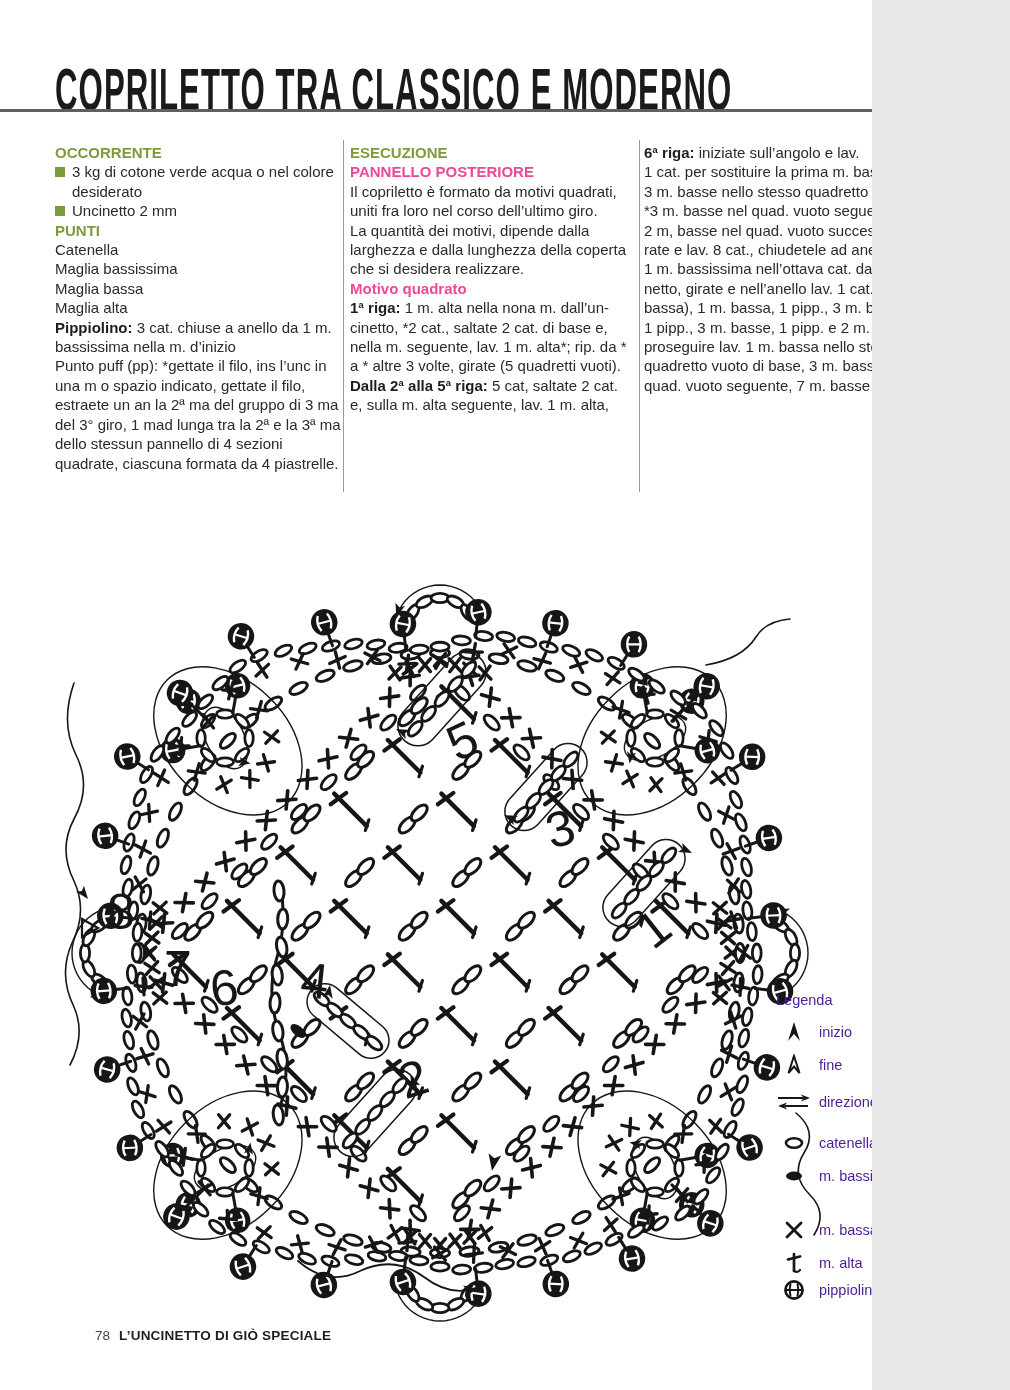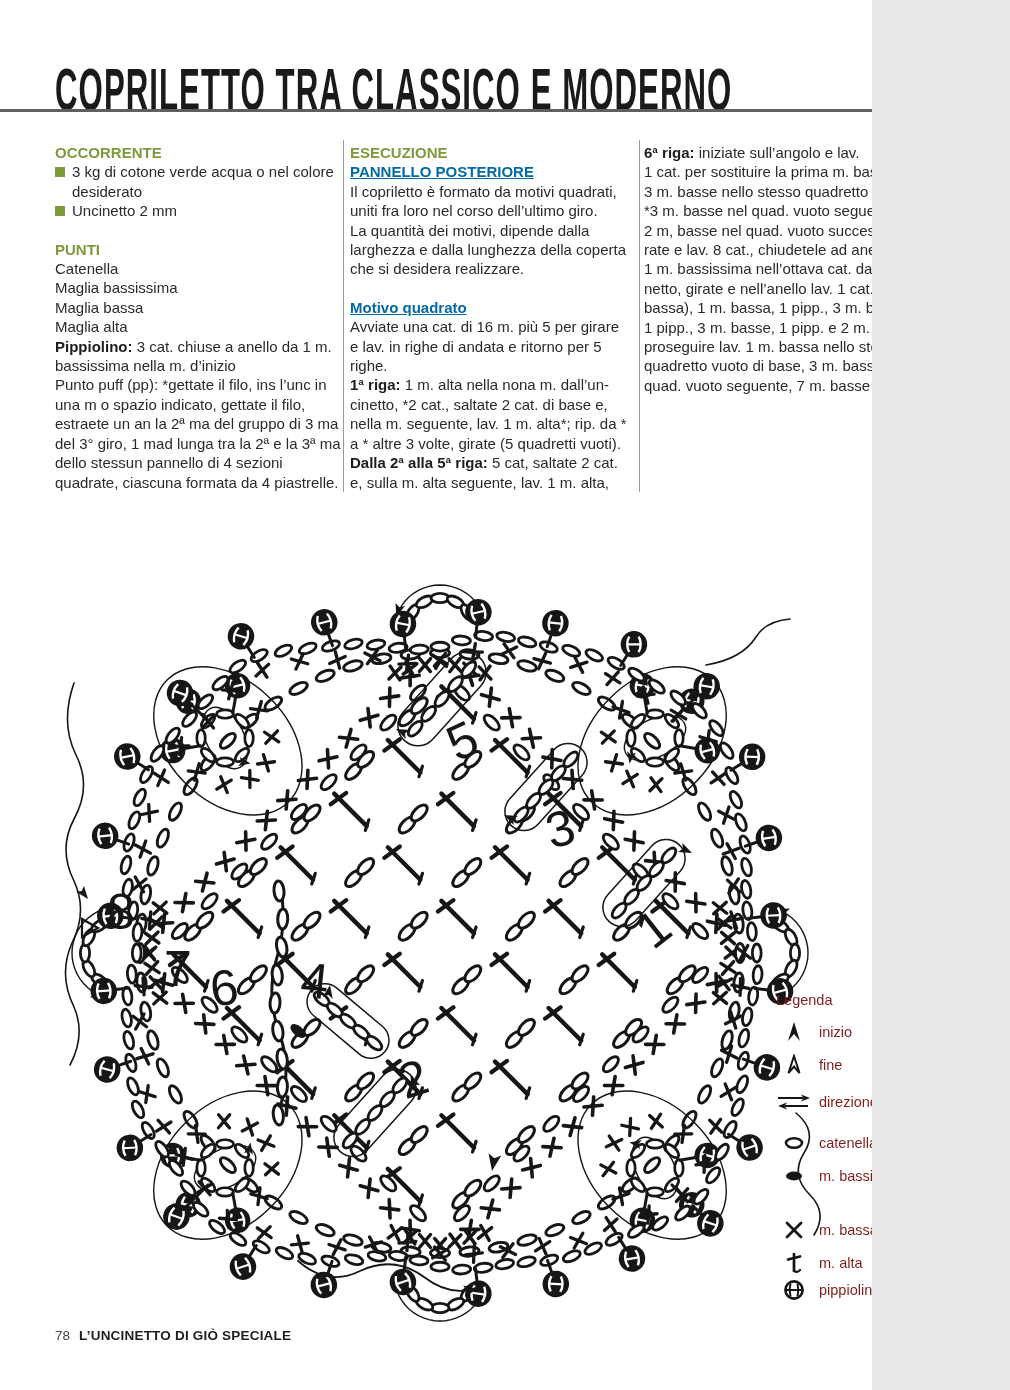--- a/index.html
+++ b/index.html
@@ -11,44 +11,44 @@
         font-size:60px;font-weight:700;letter-spacing:2px;color:#1a1a1a;
         font-family:"Liberation Sans",sans-serif;}
   .title-rule{position:absolute;left:0;top:109px;width:1010px;height:3px;background:#5f5f5f;}
   
   .columns{position:absolute;left:55px;top:143px;display:grid;
            grid-template-columns:281px 280px 305px;column-gap:14px;}
   .column{font-size:15px;line-height:19.4px;white-space:pre;}
   .col-rule{position:absolute;top:140px;width:1px;height:352px;background:#9a9a9a;}
   .blk{margin:0;}
   .heading-green{color:#7d9b3c;font-weight:700;}
-  .heading-bold{font-weight:700;color:#0369a1;text-decoration:underline;}
-  .mt{margin-top:19px;}
+  .heading-bold{font-weight:700;color:#ec4899;}
+  .mt{}
   .bullet{position:relative;padding-left:17px;}
   .bullet::before{content:"";position:absolute;left:0;top:5px;width:10px;height:10px;background:#7d9b3c;}
   b{color:#1d1d1d;}
   
   .schema-head{position:absolute;left:0;top:519px;width:960px;text-align:center;
                font-size:27px;font-weight:700;color:#1a1a1a;}
   .schema-head .blue{color:#4577b5;margin-right:9px;}
   
   #diagram{position:absolute;left:30px;top:553px;}
   
-  .legend{position:absolute;left:776px;top:992px;width:186px;font-size:14.5px;color:#7f1d1d;}
+  .legend{position:absolute;left:776px;top:992px;width:186px;font-size:14.5px;color:#4c1d95;}
   .legend-heading{margin-bottom:12px;}
   .legend-row{display:flex;align-items:center;margin-top:9px;height:24px;}
   .legend-row:nth-child(3){margin-top:13px;}
   .legend-row:nth-child(4){margin-top:17px;}
   .legend-row:nth-child(6){margin-top:30px;}
   .legend-row:nth-child(8){margin-top:3px;}
   .legend-icon{width:36px;display:flex;justify-content:center;}
   .legend-label{margin-left:7px;}
   
   .footer{position:absolute;left:55px;top:1328px;font-size:13.5px;color:#1d1d1d;}
-  .footer .pageno{font-weight:400;color:#444;margin-right:9px;}
+  .footer .pageno{font-weight:400;color:#444;margin-right:9px;margin-left:40px;}
   .footer .mag{font-weight:700;letter-spacing:.2px;}
 </style>
 </head>
 <body>
 
 <div class="page">
 
   <div class="title"><span>COPRILETTO TRA CLASSICO E MODERNO</span></div>
   <div class="title-rule"></div>
 
@@ -63,24 +63,21 @@
 Punto puff (pp): *gettate il filo, ins l’unc in
 una m o spazio indicato, gettate il filo,
 estraete un an la 2ª ma del gruppo di 3 ma
 del 3° giro, 1 mad lunga tra la 2ª e la 3ª ma
 dello stessun pannello di 4 sezioni
 quadrate, ciascuna formata da 4 piastrelle.</span></p></div>
       <div class="column"><p class="blk heading-green"><span>ESECUZIONE</span></p><p class="blk heading-bold"><span>PANNELLO POSTERIORE</span></p><p class="blk para"><span>Il copriletto è formato da motivi quadrati,
 uniti fra loro nel corso dell’ultimo giro.
 La quantità dei motivi, dipende dalla
 larghezza e dalla lunghezza della coperta
-che si desidera realizzare.</span></p><p class="blk heading-bold mt"><span>Motivo quadrato</span></p><p class="blk para"><span>Avviate una cat. di 16 m. più 5 per girare
-e lav. in righe di andata e ritorno per 5
-righe.
-</span><b>1ª riga:</b><span> 1 m. alta nella nona m. dall’un-
+che si desidera realizzare.</span></p><p class="blk heading-bold mt"><span>Motivo quadrato</span></p><p class="blk para"><b>1ª riga:</b><span> 1 m. alta nella nona m. dall’un-
 cinetto, *2 cat., saltate 2 cat. di base e,
 nella m. seguente, lav. 1 m. alta*; rip. da *
 a * altre 3 volte, girate (5 quadretti vuoti).
 </span><b>Dalla 2ª alla 5ª riga:</b><span> 5 cat, saltate 2 cat.
 e, sulla m. alta seguente, lav. 1 m. alta,</span></p></div>
       <div class="column"><p class="blk para"><b>6ª riga:</b><span> iniziate sull’angolo e lav.
 1 cat. per sostituire la prima m. bassa,
 3 m. basse nello stesso quadretto vuoto;
 *3 m. basse nel quad. vuoto seguente;
 2 m, basse nel quad. vuoto successivo, gi-

